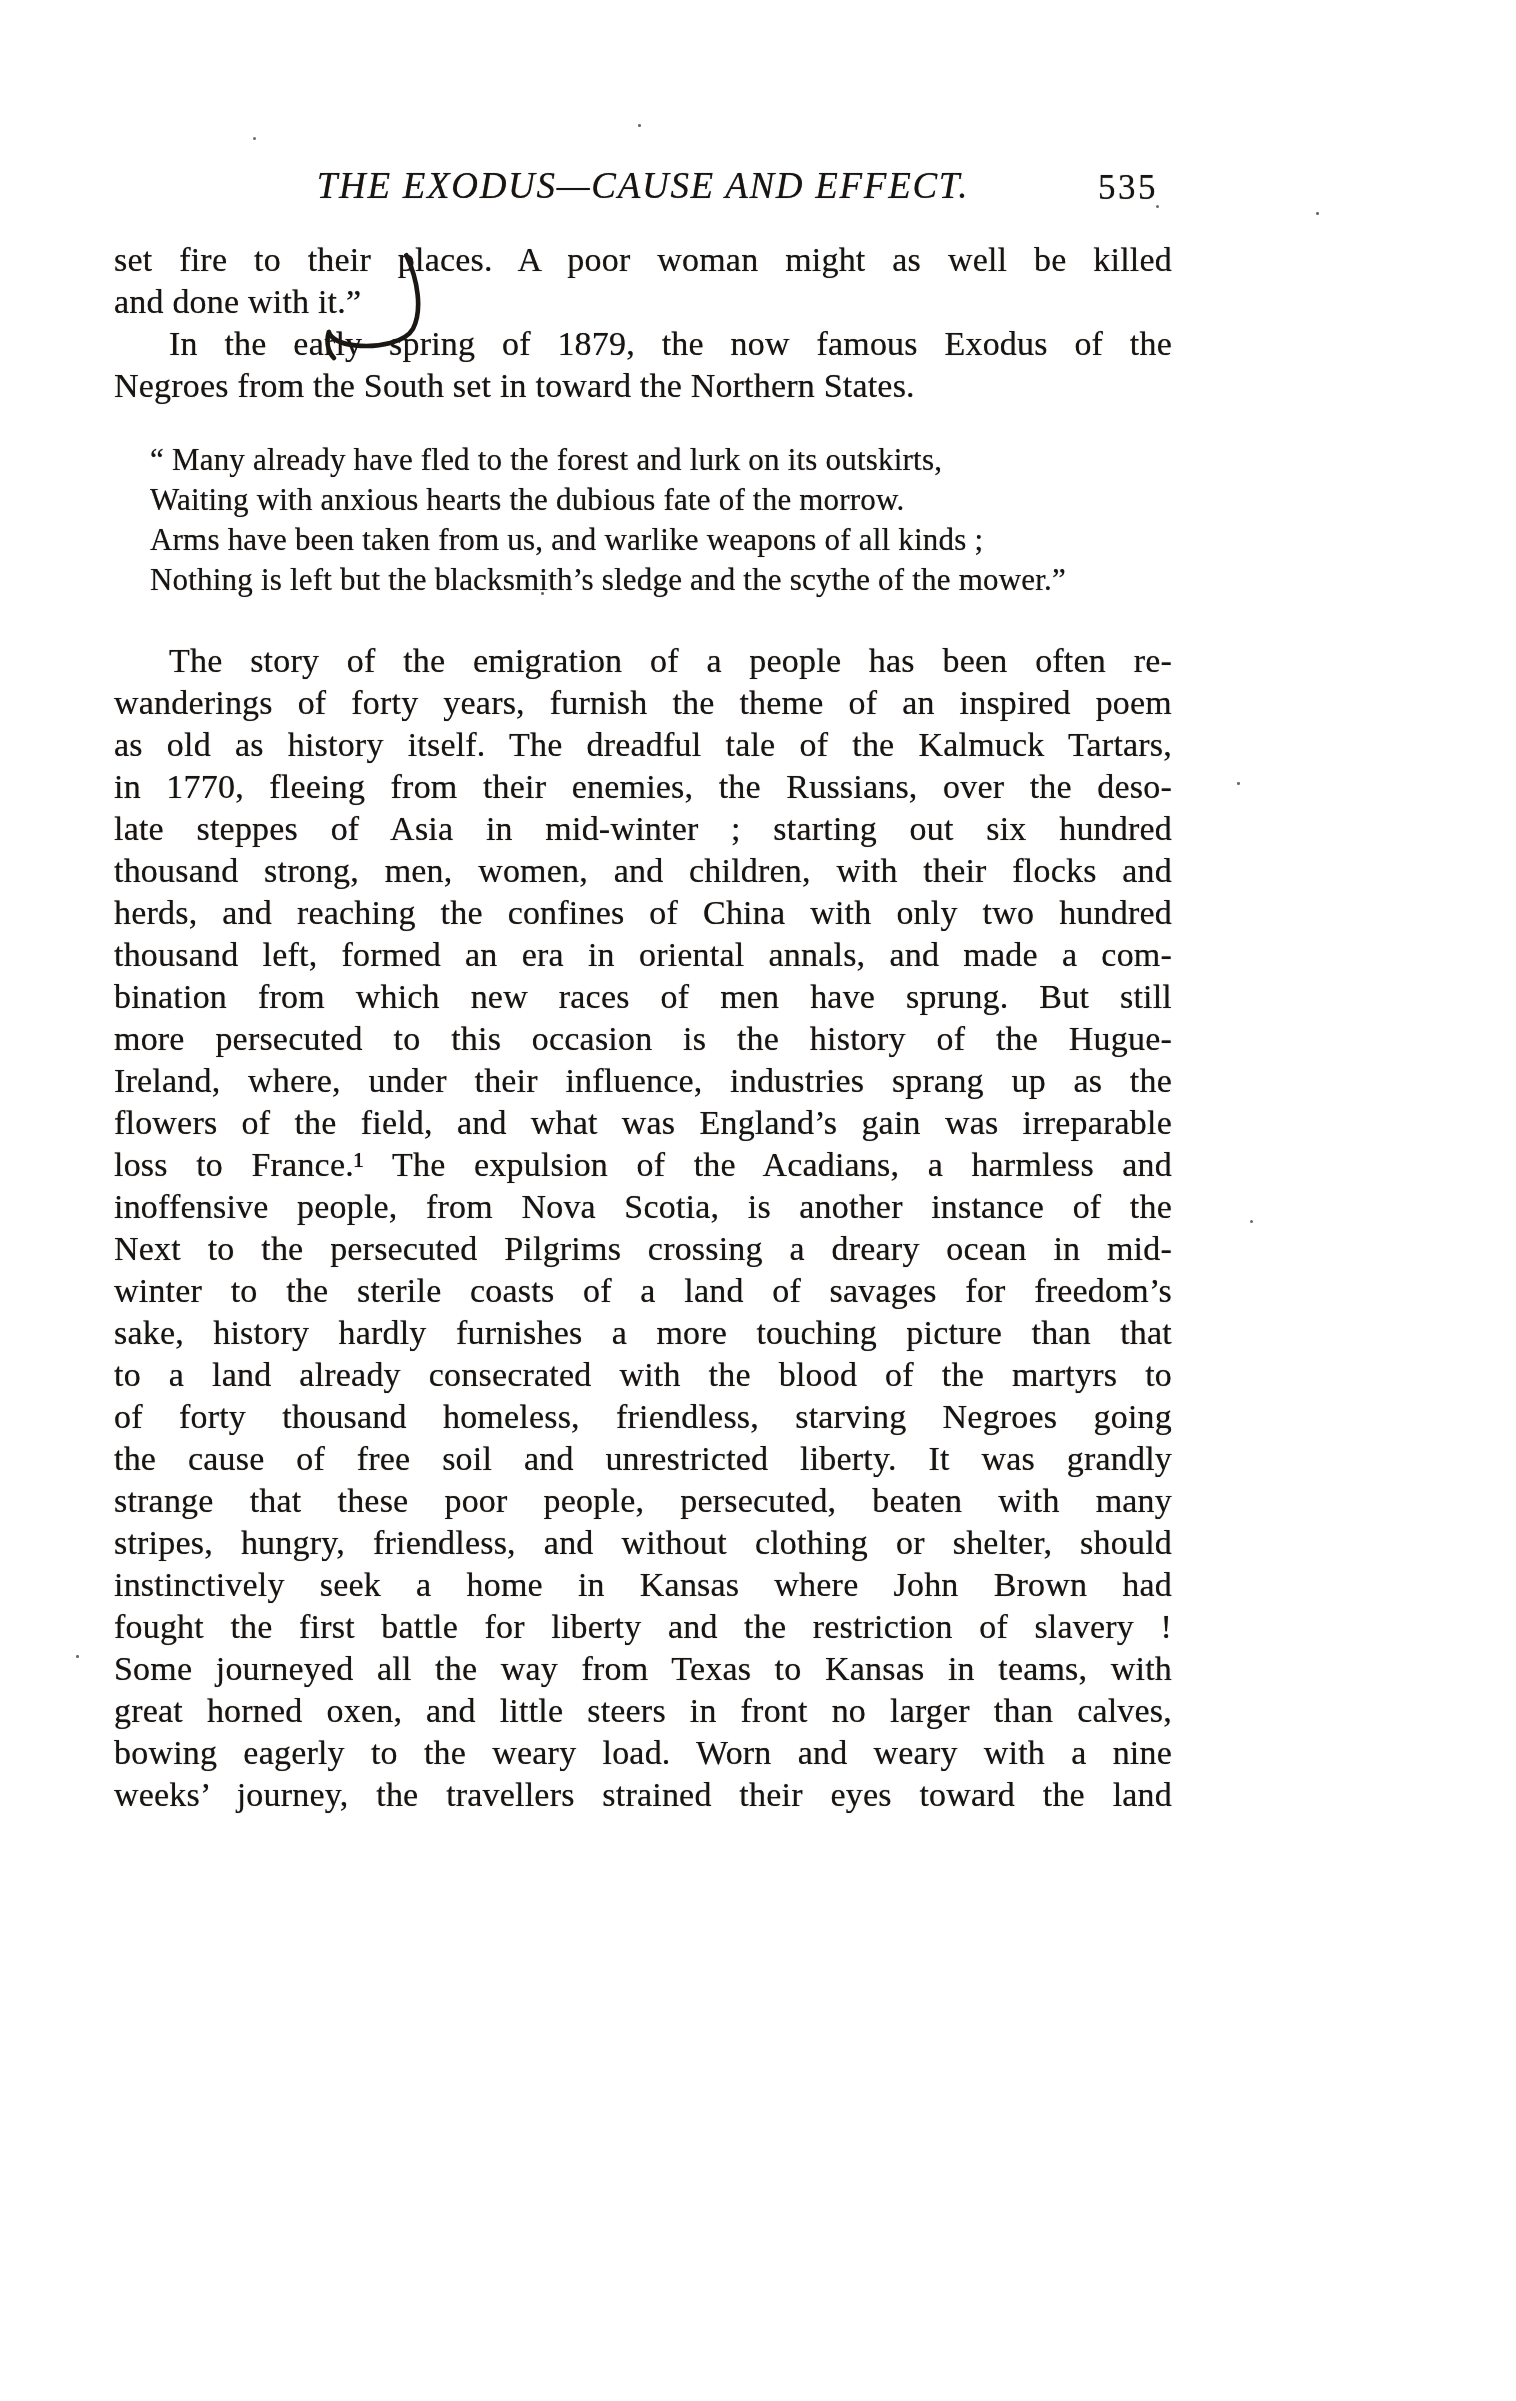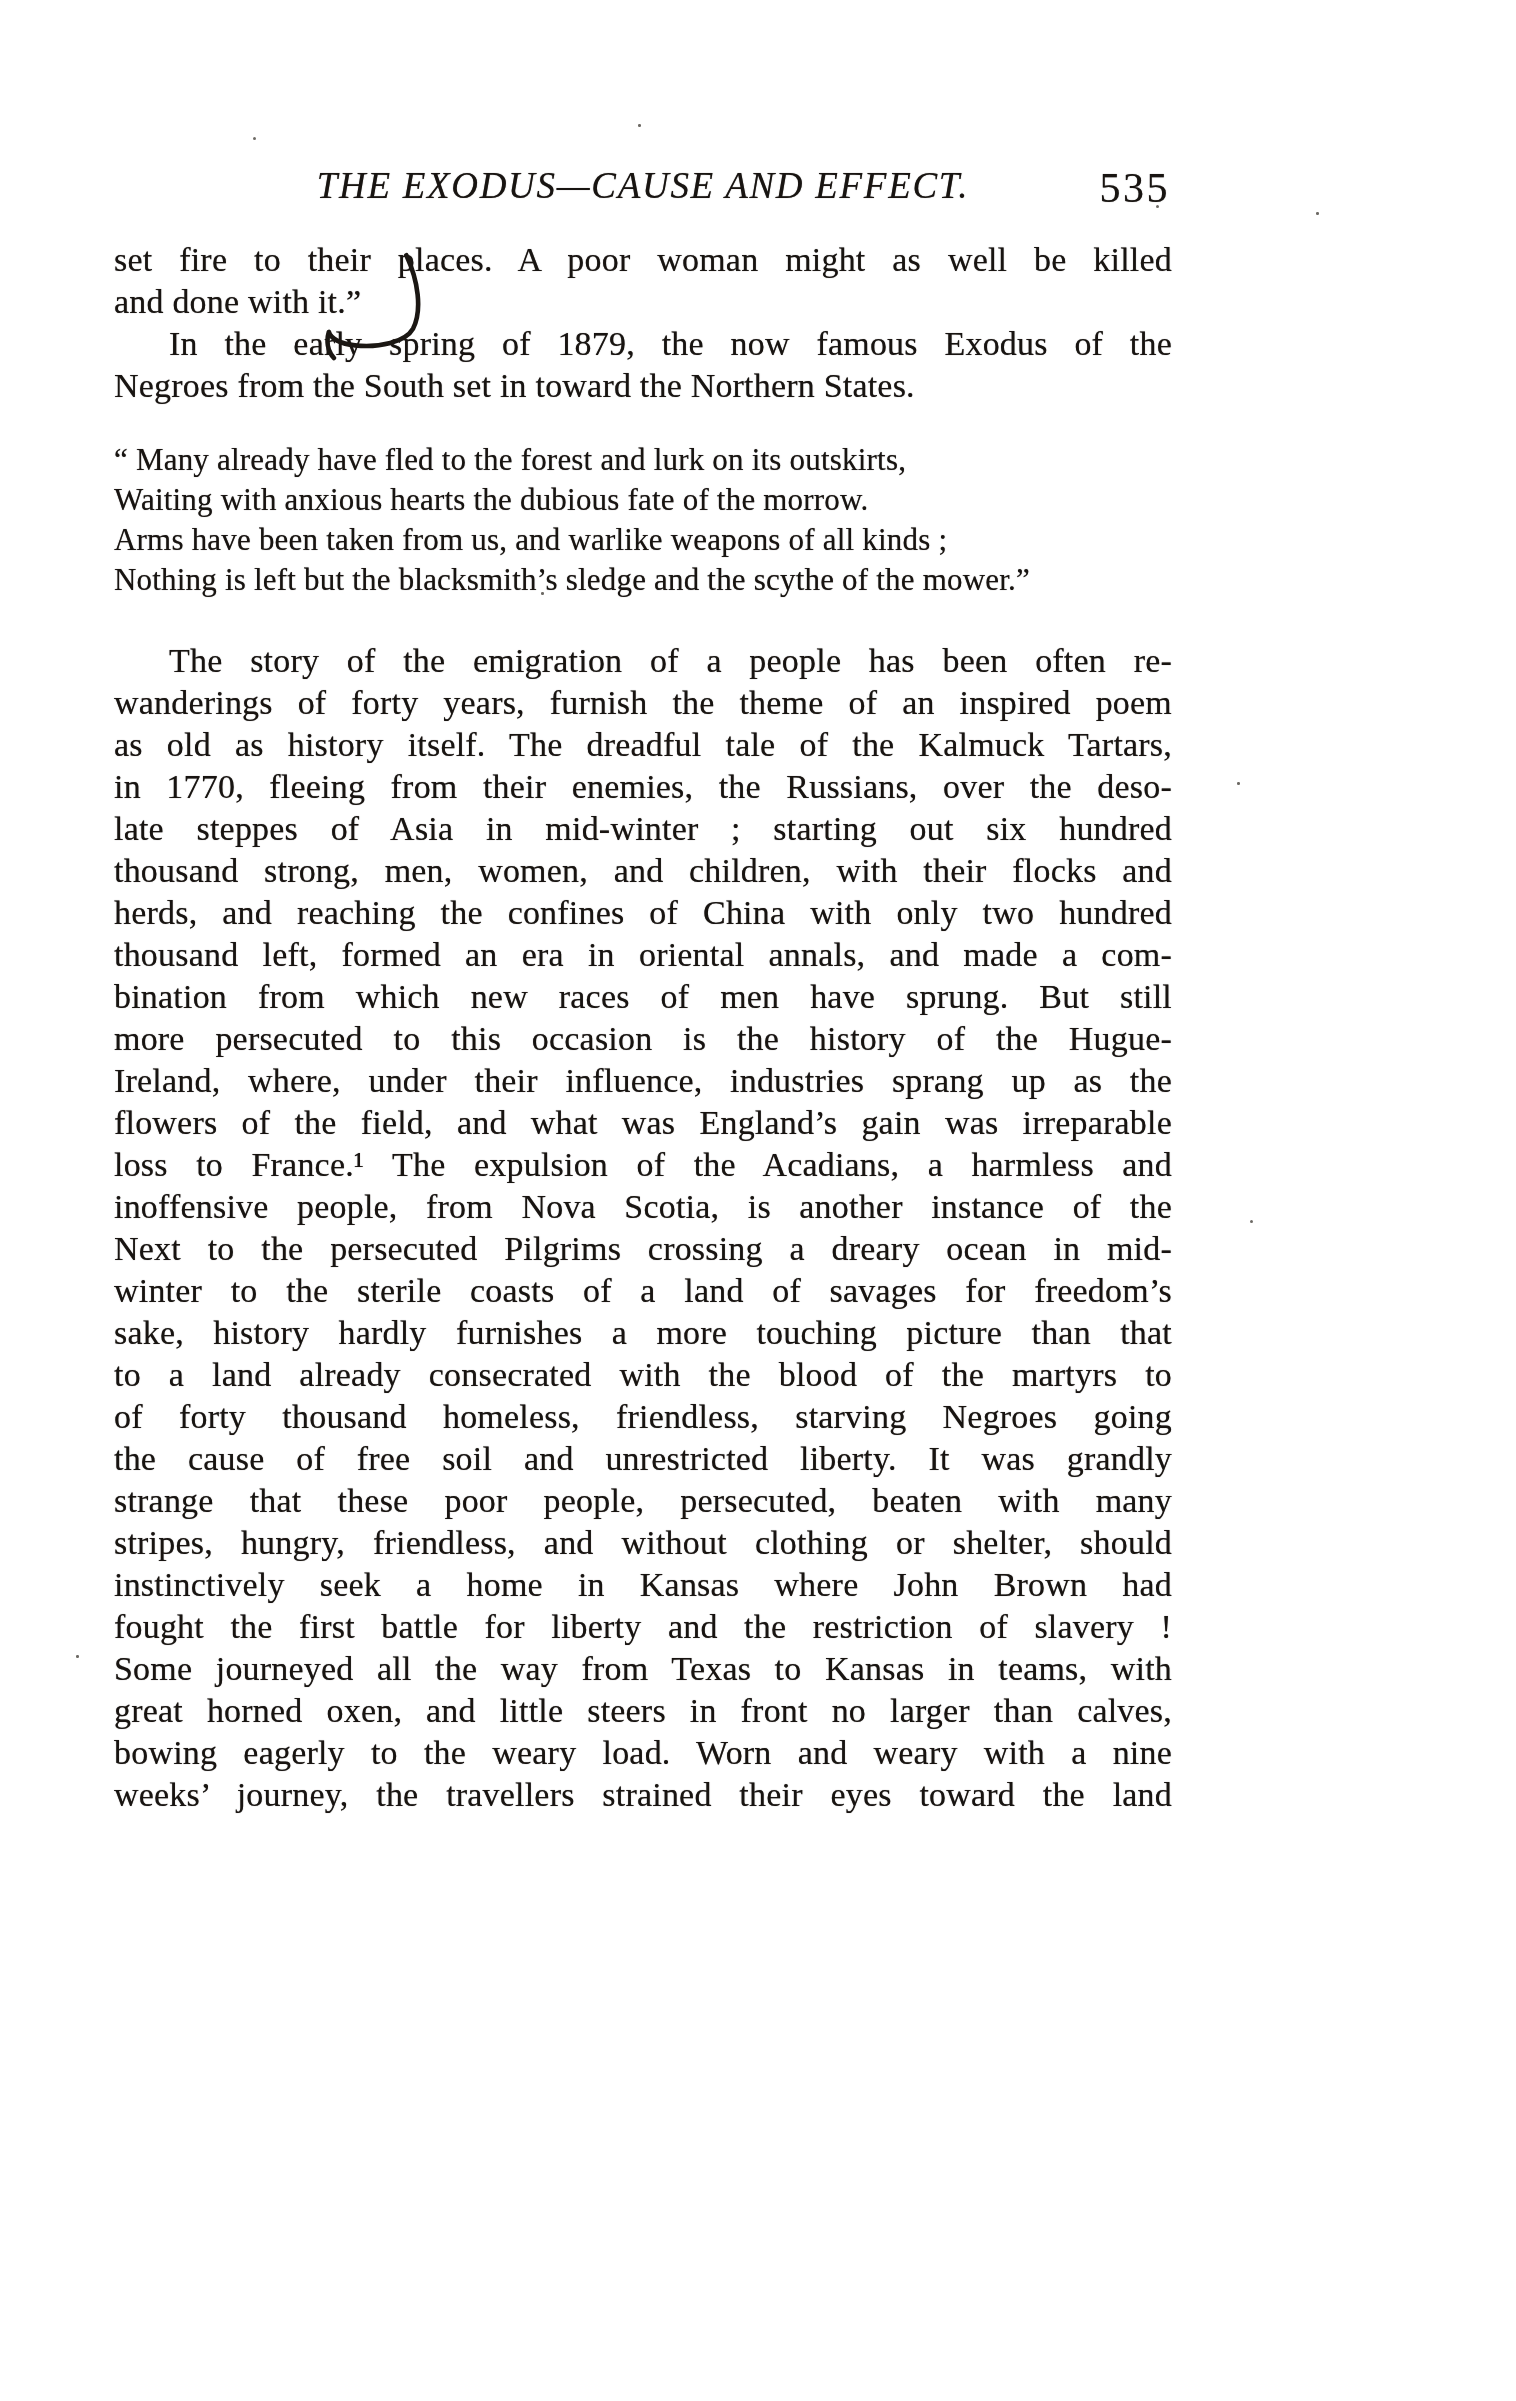--- a/index.html
+++ b/index.html
@@ -21,39 +21,39 @@
     line-height: 42px;
   }
   .header-title {
     text-align: center;
     font-style: italic;
     font-size: 37px;
     letter-spacing: 1.7px;
   }
   .page-number {
     position: absolute;
-    right: 2px; top: 1.7px;
-    font-size: 42px;
+    right: 14px; top: 1.7px;
+    font-size: 35px;
     letter-spacing: 2.5px;
     line-height: 42px;
   }
 
   .col { position: absolute; left: 114px; width: 1058px; }
 
   .tline {
     text-align: justify;
     text-align-last: justify;
     letter-spacing: 0.2px;
   }
   .tline.ragged { text-align-last: left; }
   .tline.indent { text-indent: 55px; }
 
   .opening { top: 239px;  font-size: 34px; line-height: 42px; }
   .verse   { top: 440px;  font-size: 31px; line-height: 40px; }
-  .verse .tline { text-align: center; text-align-last: left; }
+  .verse .tline { text-align: center; text-align-last: left; margin-left: 36px; }
   .main    { top: 640px;  font-size: 34px; line-height: 42px; }
 
   .footnote-rule {
     position: absolute;
     left: 115px; top: 1996px;
     width: 1057px; height: 4.2px;
     background: #1b1611;
     border-radius: 1.7px;
   }
   .footnote {

